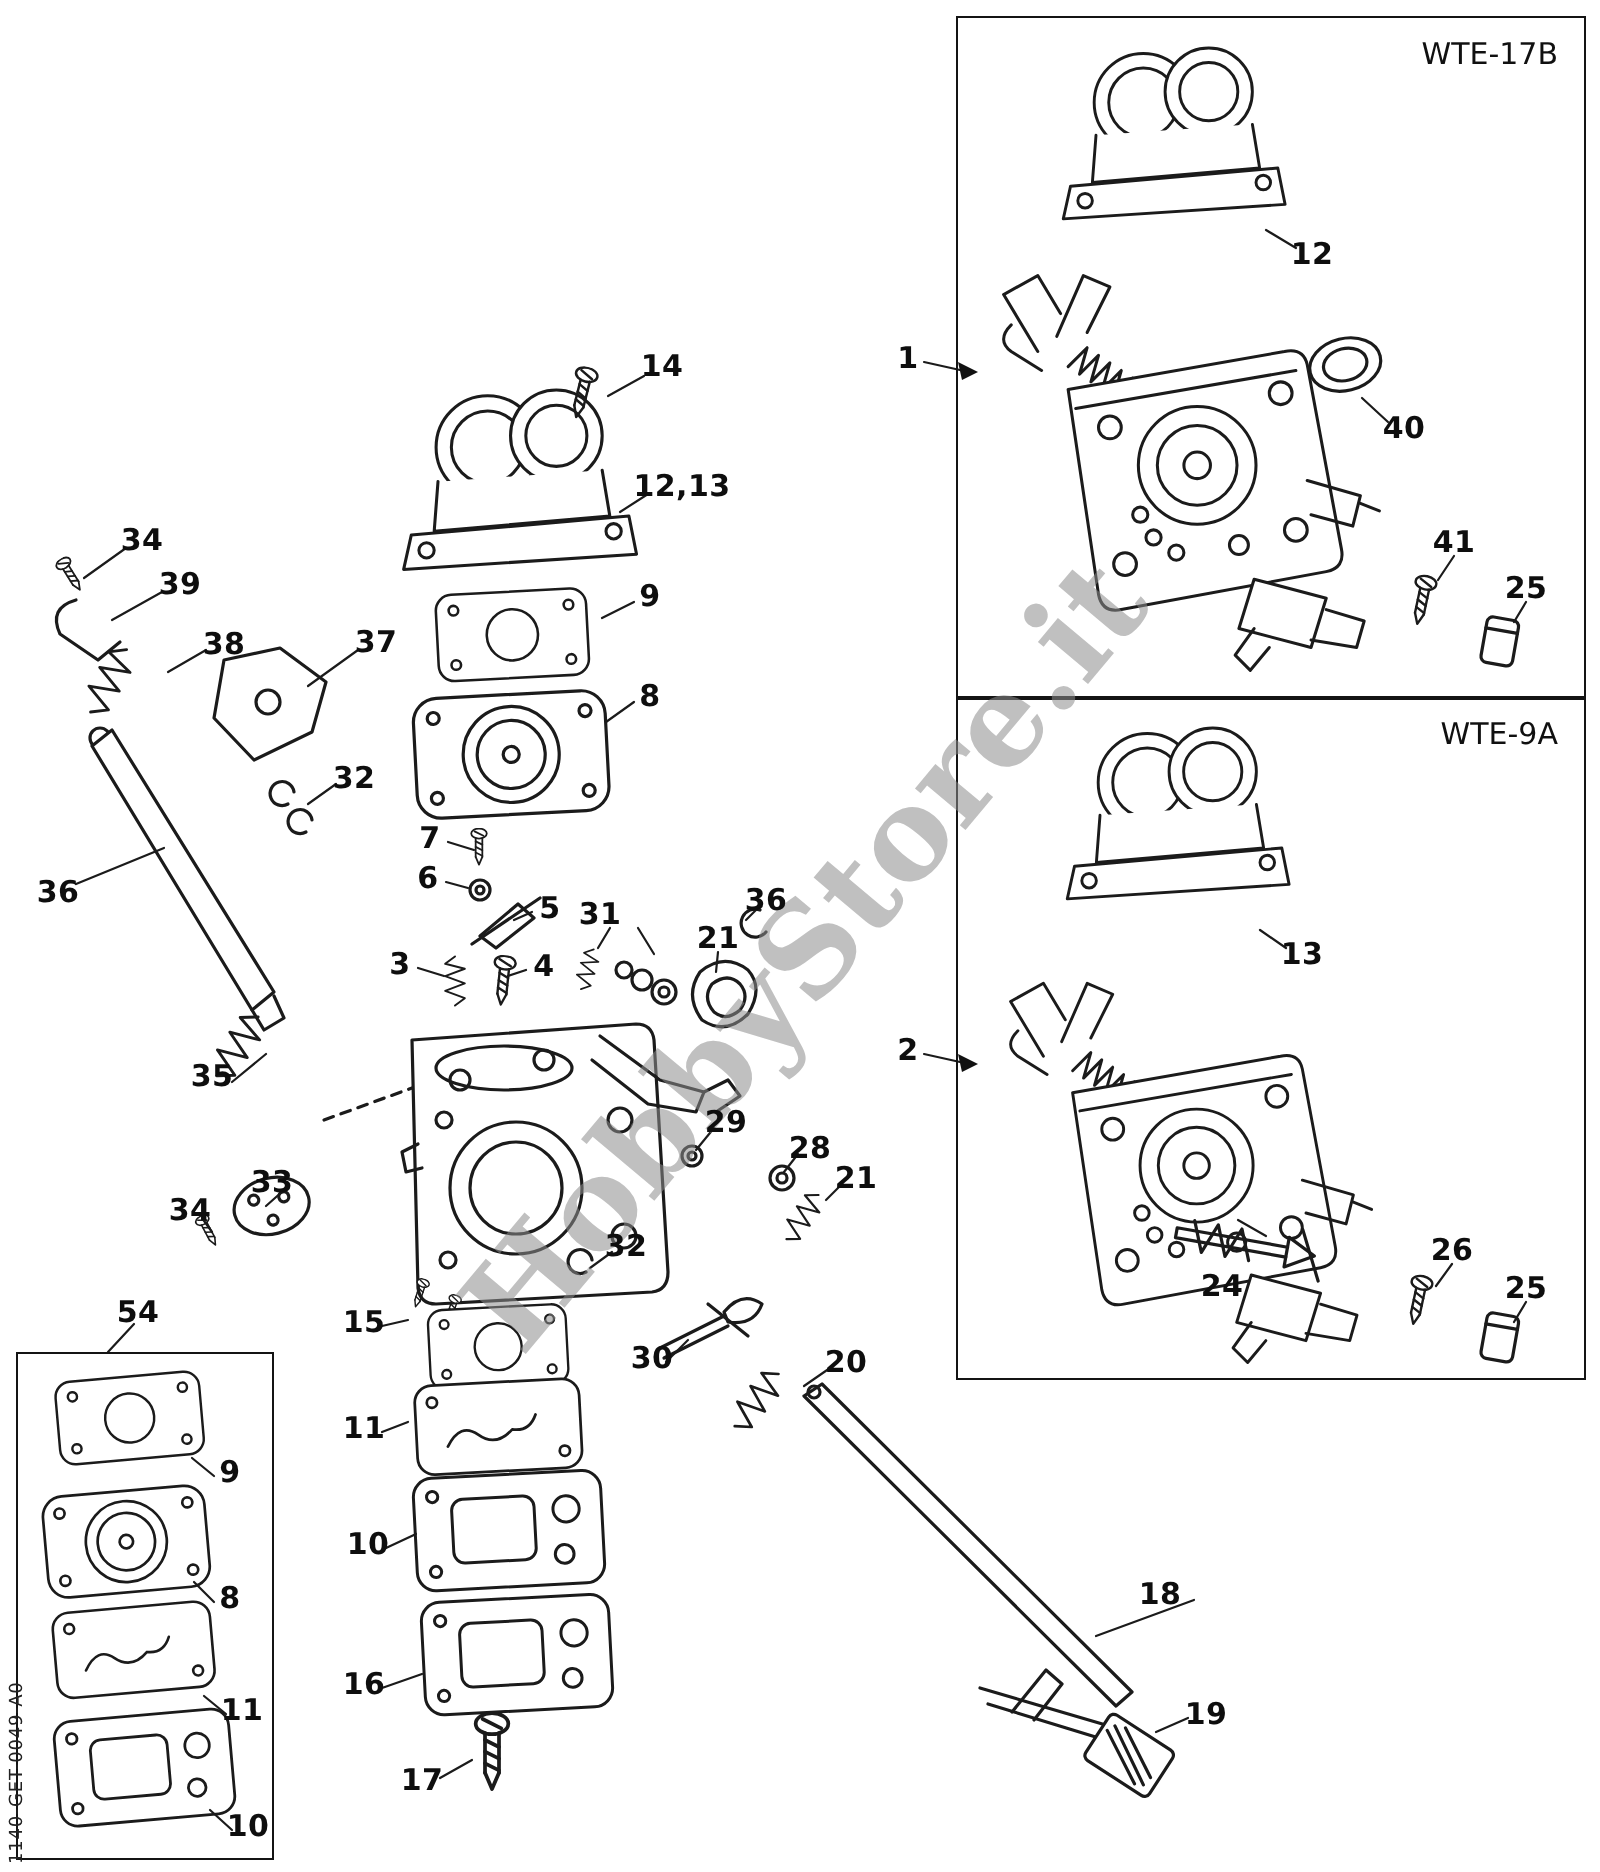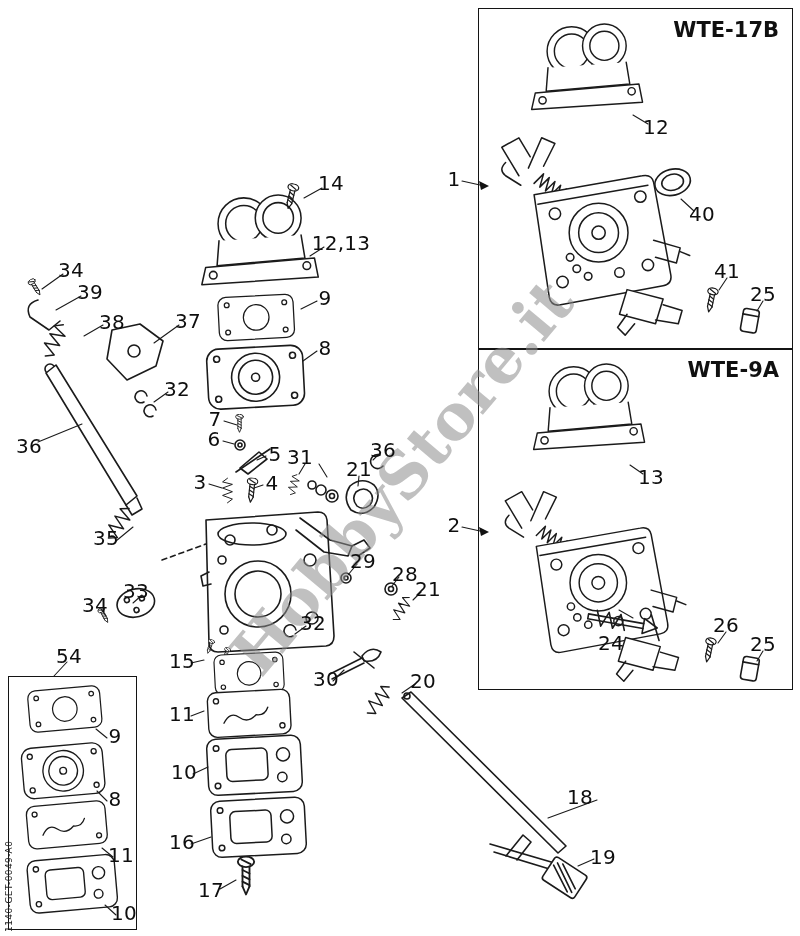--- a/index.html
+++ b/index.html
@@ -1,21 +1,21 @@
 <!DOCTYPE html>
 <html><head>
 <meta charset="utf-8">
 <style>
   html,body{margin:0;padding:0;background:#fff;}
   .page{position:relative;width:800px;height:936px;background:#ffffff;overflow:hidden;
         font-family:"DejaVu Sans","Liberation Sans",sans-serif;}
   .art{position:absolute;left:0;top:0;}
   .vbox{position:absolute;border:1.6px solid #141414;}
-  .vbox-label{position:absolute;right:13px;top:9px;font-size:21px;font-weight:bold;color:#101010;}
-  .co{position:absolute;transform:translate(-50%,-50%);font-size:20px;font-weight:normal;
+  .vbox-label{position:absolute;right:13px;top:9px;font-size:15px;font-weight:normal;color:#101010;}
+  .co{position:absolute;transform:translate(-50%,-50%);font-size:15px;font-weight:bold;
       color:#0e0e0e;letter-spacing:.2px;white-space:nowrap;}
   .watermark{position:absolute;left:402px;top:477px;
       transform:translate(-50%,-50%) rotate(-50deg);
       font-size:63px;font-weight:bold;color:#8d8d8d;opacity:.55;white-space:nowrap;
       font-family:"DejaVu Serif","Liberation Serif",serif;}
   .part-code{position:absolute;left:4px;top:932px;transform:rotate(-90deg);
       transform-origin:left top;font-size:9px;color:#222;letter-spacing:.4px;white-space:nowrap;}
 </style>
 </head>
 <body>

